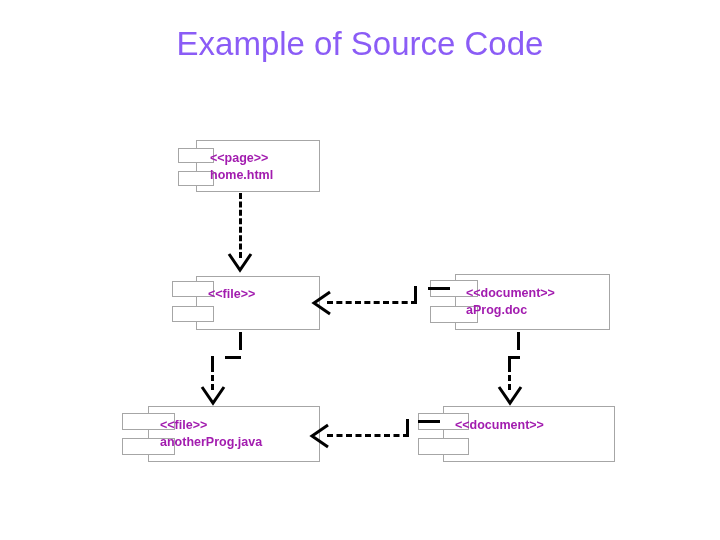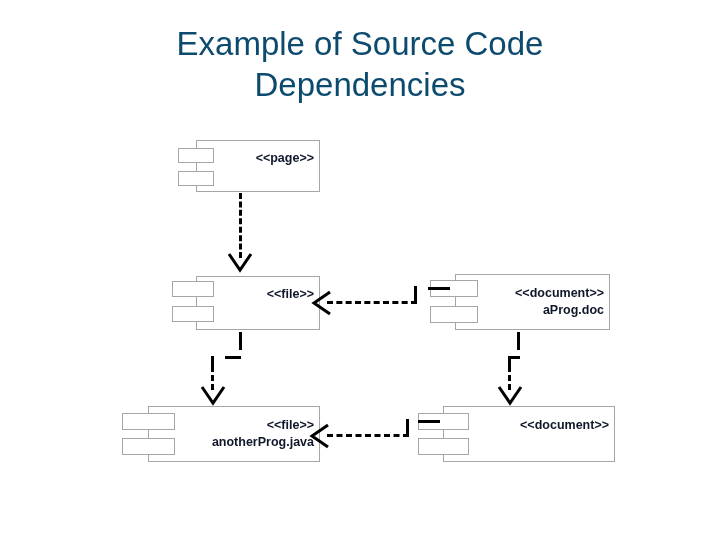--- a/index.html
+++ b/index.html
@@ -20,21 +20,21 @@
   .title {
     position: absolute;
     left: 60px;
     top: 24px;
     width: 600px;
     text-align: center;
     font-family: "Liberation Sans", sans-serif;
     font-size: 33px;
     font-weight: 400;
     line-height: 1.24;
-    color: #0c4a6e;
+    color: #8b5cf6;
     letter-spacing: 0px;
   }
 
   
   .component {
     position: absolute;
   }
   .comp-body {
     position: absolute;
     box-sizing: border-box;
@@ -44,25 +44,25 @@
   .comp-tab {
     position: absolute;
     box-sizing: border-box;
     border: 1px solid #a6a6a6;
     background: #ffffff;
     z-index: 2;
   }
   .comp-label {
     position: absolute;
     box-sizing: border-box;
-    text-align: right;
+    text-align: left;
     font-family: "Liberation Sans", sans-serif;
     font-size: 12.5px;
     font-weight: bold;
-    color: #0f172a;
+    color: #a21caf;
     line-height: 1.35;
     z-index: 3;
     white-space: nowrap;
   }
   .comp-label .stereo { display: block; }
   .comp-label .nm { display: block; }
   .dep-v {
     position: absolute;
     width: 0;
     border-left: 3px dashed #000000;
@@ -91,29 +91,29 @@
     z-index: 5;
   }
 </style>
 </head>
 <body>
 
 <div id="slide">
 
   <div class="title">
     <div>Example of Source Code</div>
-    <div>Dependencies</div>
   </div>
 
   <div class="component">
     <div class="comp-body" style="left:196px; top:140px; width:124px; height:52px;"></div>
     <div class="comp-tab" style="left:178px; top:148px; width:36px; height:15px;"></div>
     <div class="comp-tab" style="left:178px; top:171px; width:36px; height:15px;"></div>
     <div class="comp-label" style="left:210px; top:150px; width:104px;">
       <span class="stereo">&lt;&lt;page&gt;&gt;</span>
+      <span class="nm">home.html</span>
     </div>
   </div>
 
   <div class="component">
     <div class="comp-body" style="left:196px; top:276px; width:124px; height:54px;"></div>
     <div class="comp-tab" style="left:172px; top:281px; width:42px; height:16px;"></div>
     <div class="comp-tab" style="left:172px; top:306px; width:42px; height:16px;"></div>
     <div class="comp-label" style="left:208px; top:286px; width:106px;">
       <span class="stereo">&lt;&lt;file&gt;&gt;</span>
     </div>

